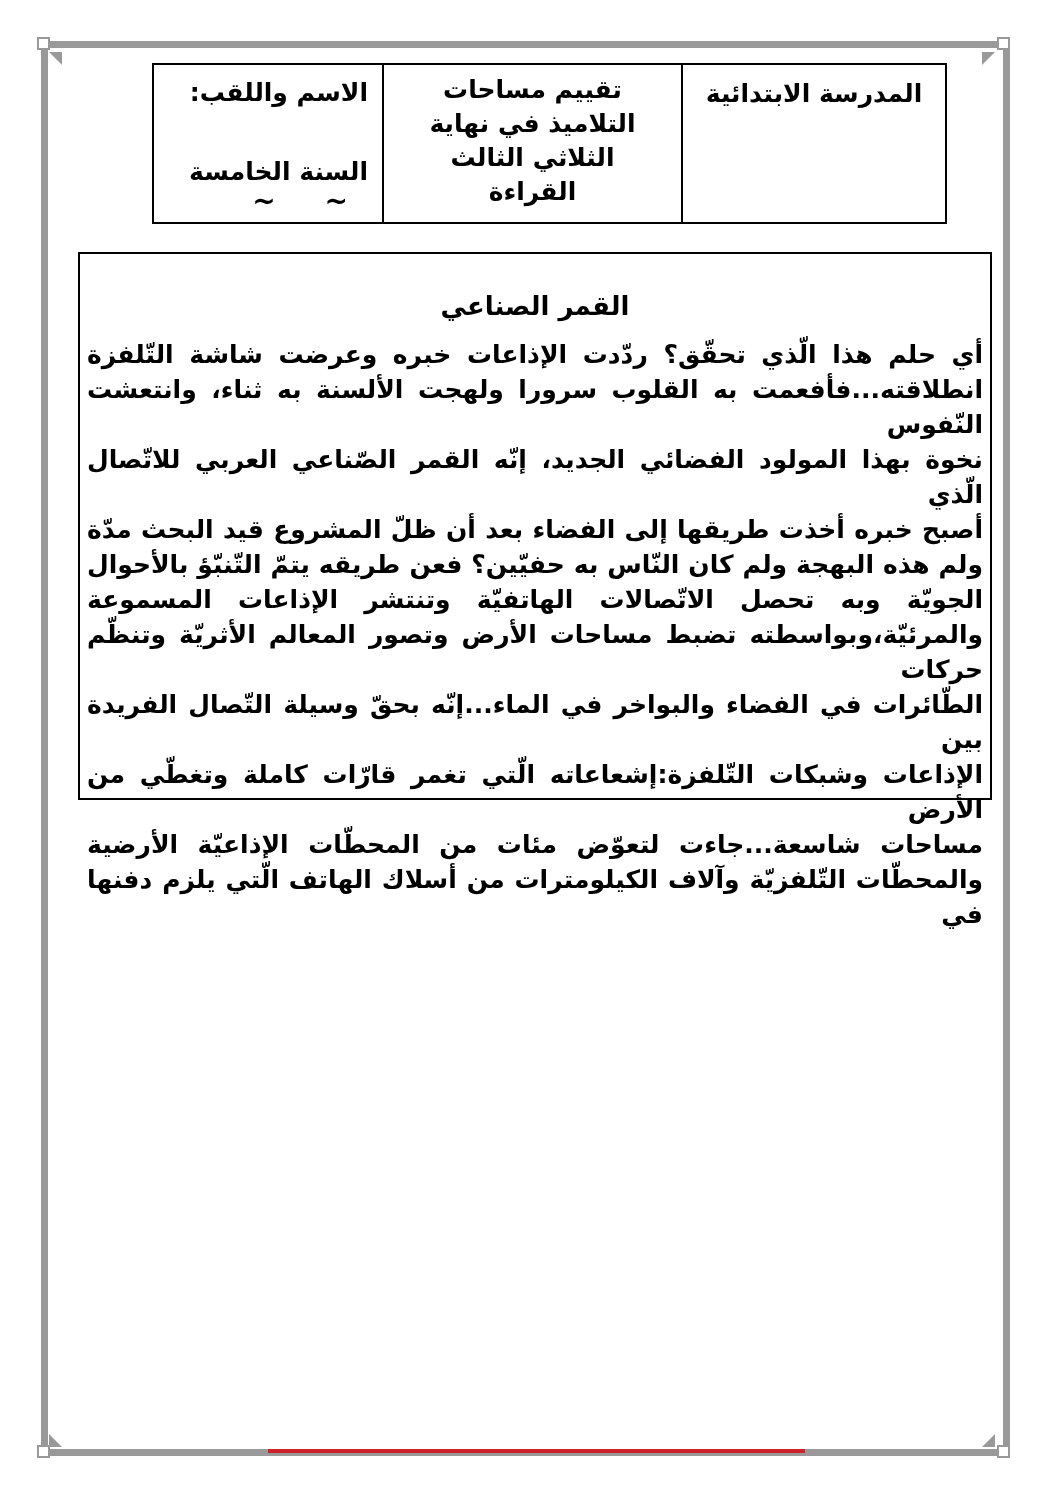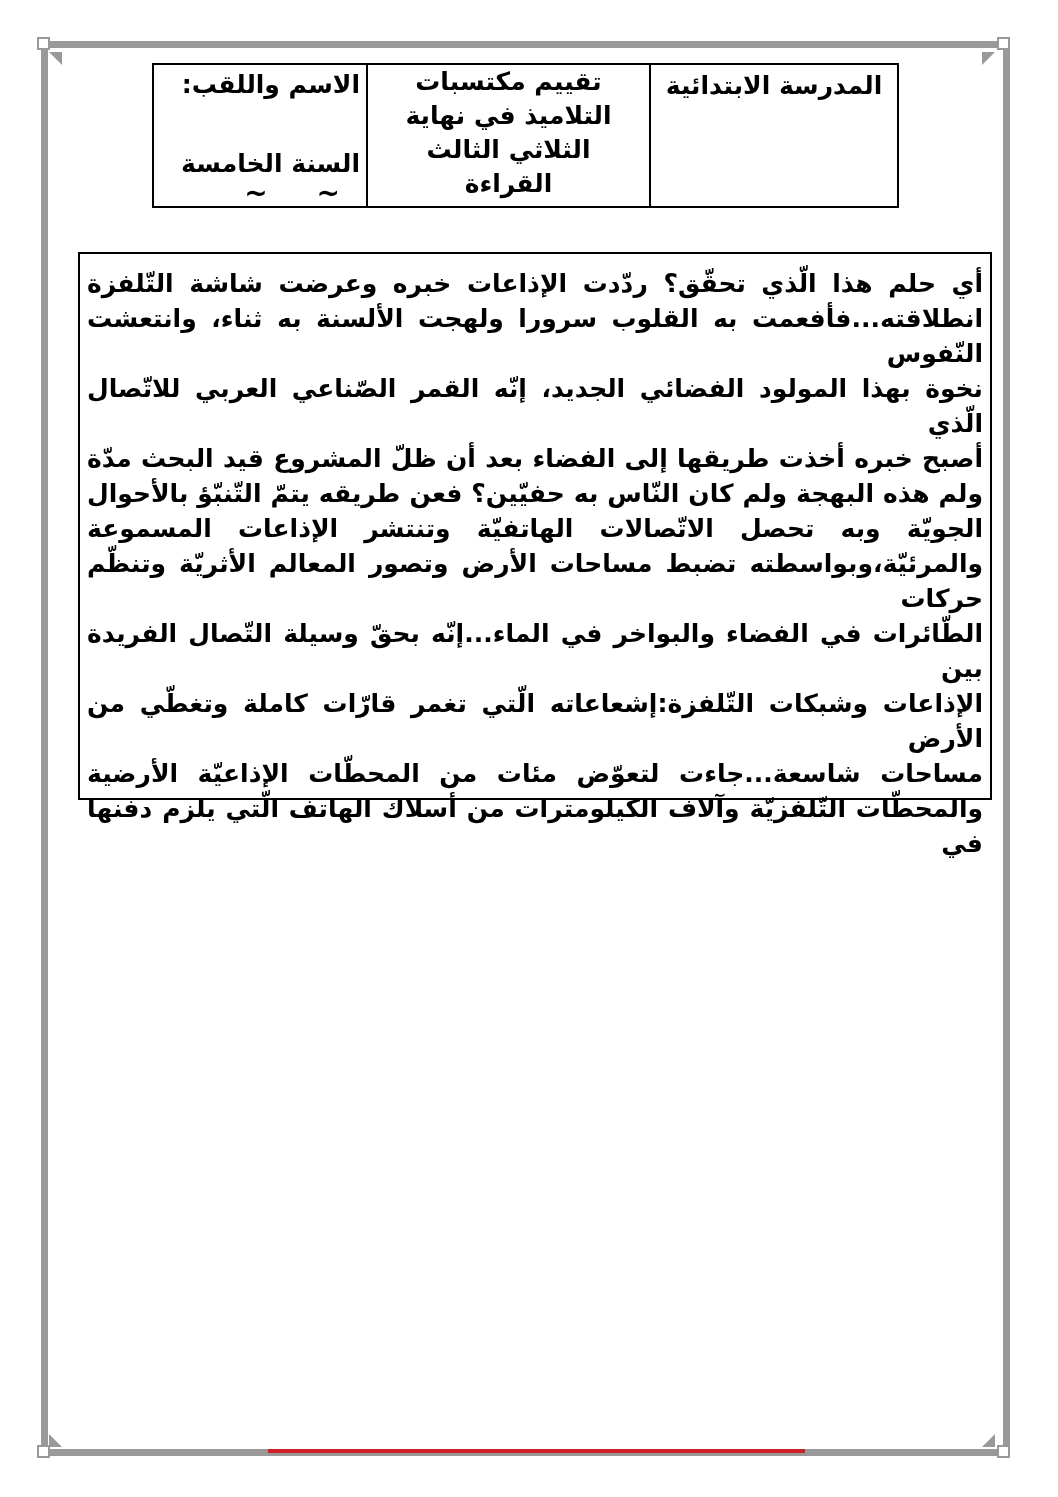--- a/index.html
+++ b/index.html
@@ -23,21 +23,21 @@
   .tri-bl{border-bottom:13px solid #999999;border-right:13px solid transparent;}
   .tri-br{border-bottom:13px solid #999999;border-left:13px solid transparent;}
   .red-line{position:absolute;left:268px;top:1449px;width:537px;height:4px;background:#cc2127;}
 
   
   table.header-table{
     position:absolute;left:152px;top:63px;border-collapse:collapse;
     table-layout:fixed;direction:ltr;
   }
   table.header-table td{
-    border:2px solid #000;vertical-align:top;padding:0;
+    border:2px solid #000;vertical-align:top;padding:8px;
     font-weight:bold;font-size:25px;line-height:33px;
   }
   td.name-cell{width:212px;height:136px;}
   td.assess-cell{width:281px;}
   td.school-cell{width:246px;}
   .name-label{direction:rtl;text-align:right;padding:3px 6px 0 0;}
   .grade-label{direction:rtl;text-align:right;padding:0 6px 0 0;margin-top:46px;}
   .tildes{direction:rtl;text-align:right;padding:0 26px 0 0;font-size:28px;line-height:26px;white-space:pre;}
   .assess-line{direction:rtl;text-align:center;line-height:34px;}
   .school-text{direction:rtl;text-align:center;padding-top:4px;}
@@ -74,33 +74,34 @@
 
 <table class="header-table">
   <tbody>
       <tr>
     <td class="name-cell">
       <div class="name-label">الاسم واللقب:</div>
       <div class="grade-label">السنة الخامسة</div>
       <div class="tildes">~&nbsp;&nbsp;&nbsp;&nbsp;&nbsp;~</div>
     </td>
     <td class="assess-cell">
-      <div class="assess-line">تقييم مكتسبات</div>
+      <div class="assess-line">تقييم مساحات</div>
       <div class="assess-line">التلاميذ في نهاية</div>
       <div class="assess-line">الثلاثي الثالث</div>
       <div class="assess-line">القراءة</div>
     </td>
     <td class="school-cell">
       <div class="school-text">المدرسة الابتدائية</div>
     </td>
   </tr>
 </tbody>
   </table>
 
 <div class="reading-box">
+  <div class="passage-title">القمر الصناعي</div>
   <div class="passage-lines">
     <div class="line">أي حلم هذا الّذي تحقّق؟ ردّدت الإذاعات خبره وعرضت شاشة التّلفزة</div>
     <div class="line">انطلاقته...فأفعمت به القلوب سرورا ولهجت الألسنة به ثناء، وانتعشت النّفوس</div>
     <div class="line">نخوة بهذا المولود الفضائي الجديد، إنّه القمر الصّناعي العربي للاتّصال الّذي</div>
     <div class="line">أصبح خبره أخذت طريقها إلى الفضاء بعد أن ظلّ المشروع قيد البحث مدّة</div>
     <div class="line">ولم هذه البهجة ولم كان النّاس به حفيّين؟ فعن طريقه يتمّ التّنبّؤ بالأحوال</div>
     <div class="line">الجويّة وبه تحصل الاتّصالات الهاتفيّة وتنتشر الإذاعات المسموعة</div>
     <div class="line">والمرئيّة،وبواسطته تضبط مساحات الأرض وتصور المعالم الأثريّة وتنظّم حركات</div>
     <div class="line">الطّائرات في الفضاء والبواخر في الماء...إنّه بحقّ وسيلة التّصال الفريدة بين</div>
     <div class="line">الإذاعات وشبكات التّلفزة:إشعاعاته الّتي تغمر قارّات كاملة وتغطّي من الأرض</div>

